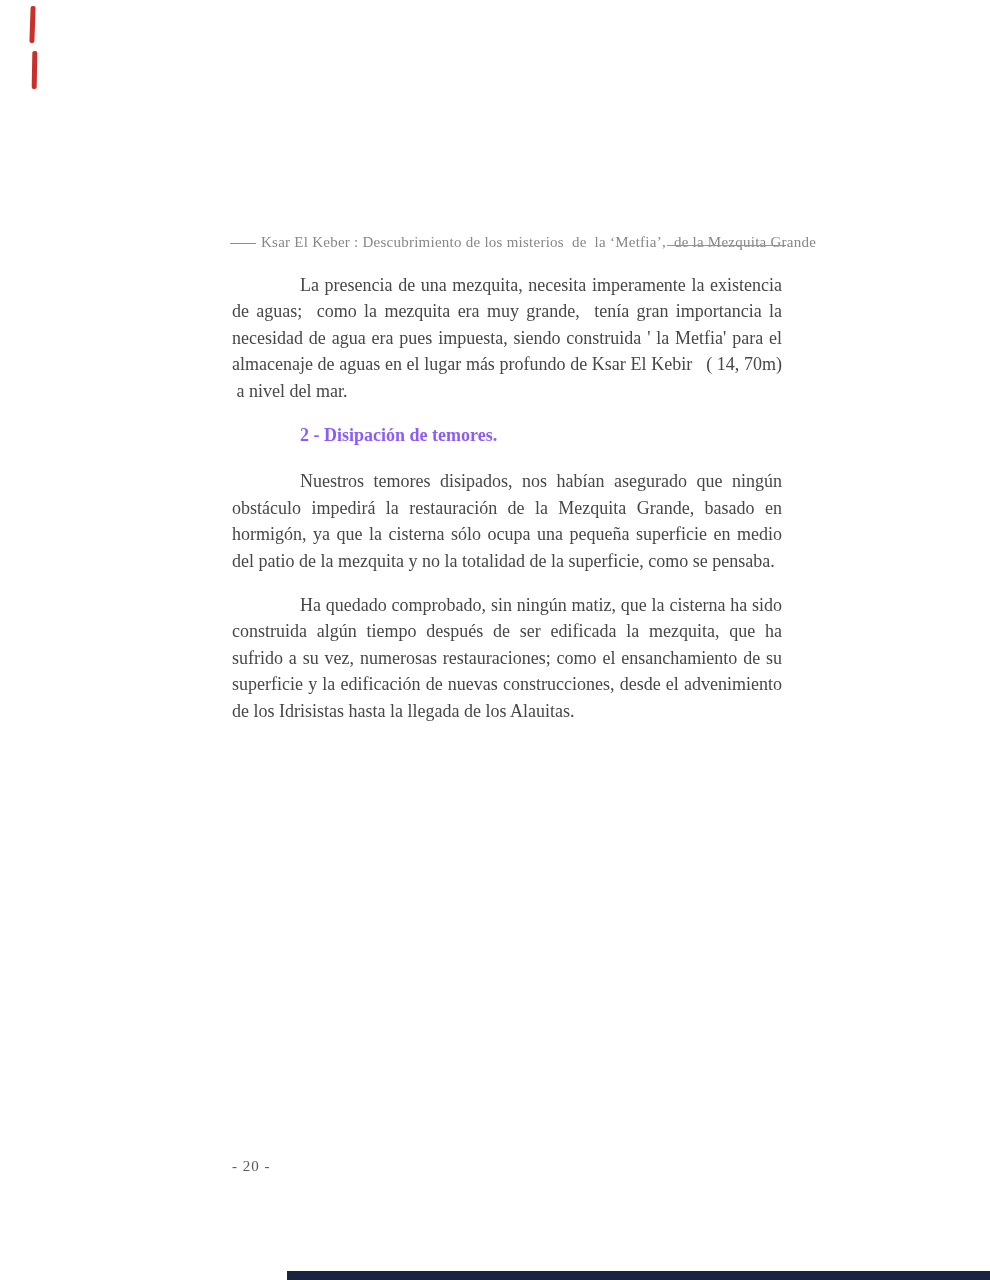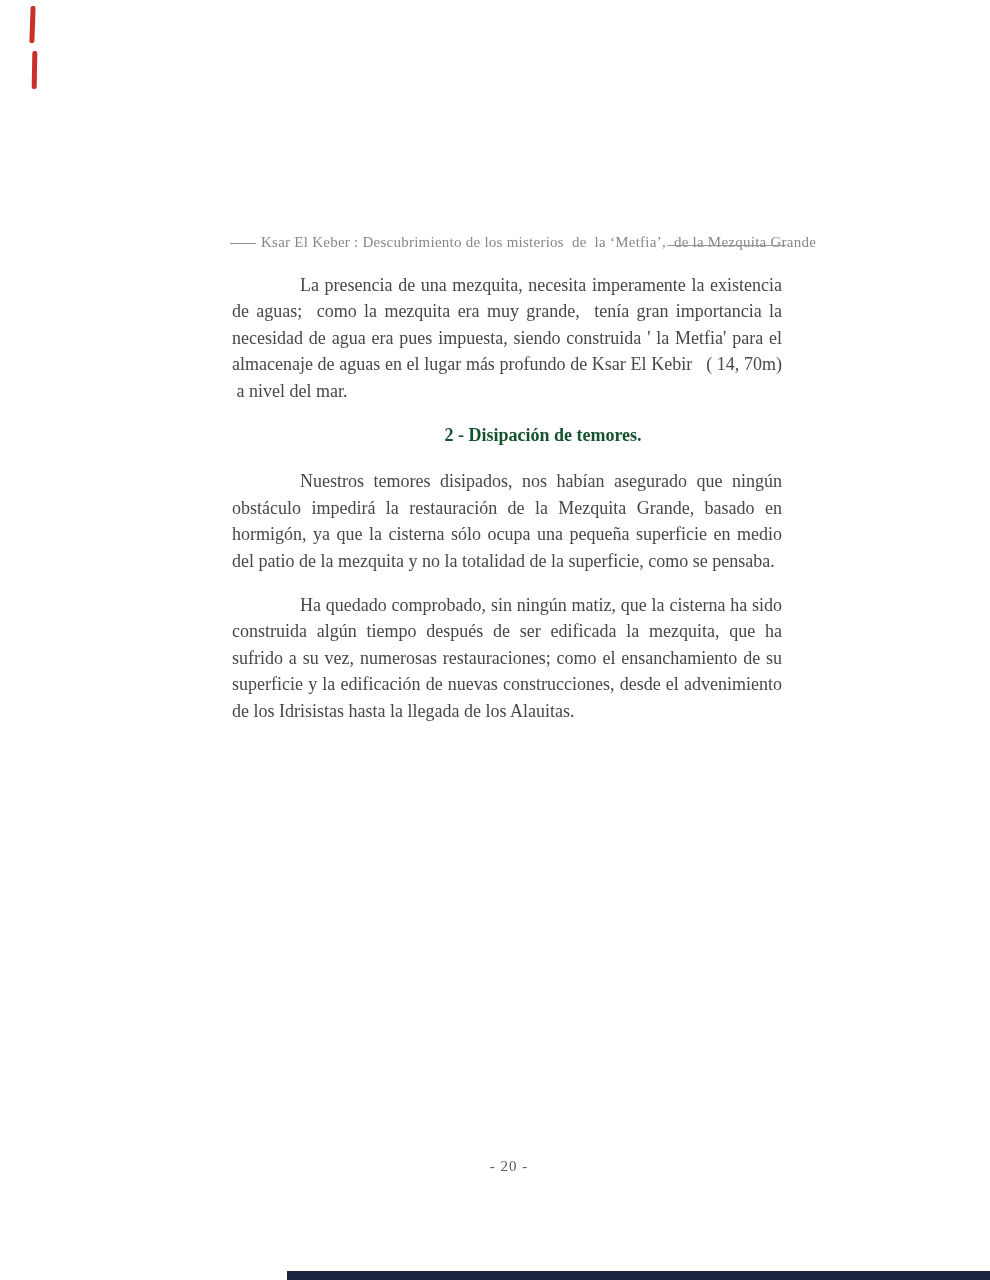--- a/index.html
+++ b/index.html
@@ -46,32 +46,32 @@
     text-align: justify;
   }
   .text-column p {
     margin: 0 4px 18px 0;
     text-indent: 68px;
   }
   .text-column h2 {
     font-size: 18px;
     line-height: 26.4px;
     font-weight: bold;
-    color: #14532d;
+    color: #8b5cf6;
     margin: 0 0 20px 68px;
-    text-align: center;
+    text-align: left;
   }
 
   
   .page-number {
     position: absolute;
     left: 232px;
     top: 1158px;
     width: 554px;
-    text-align: center;
+    text-align: left;
     font-size: 15px;
     color: #5a5a5a;
     letter-spacing: 1px;
   }
 
   
   .red-mark {
     position: absolute;
     width: 5px;
     background: #c9302c;

